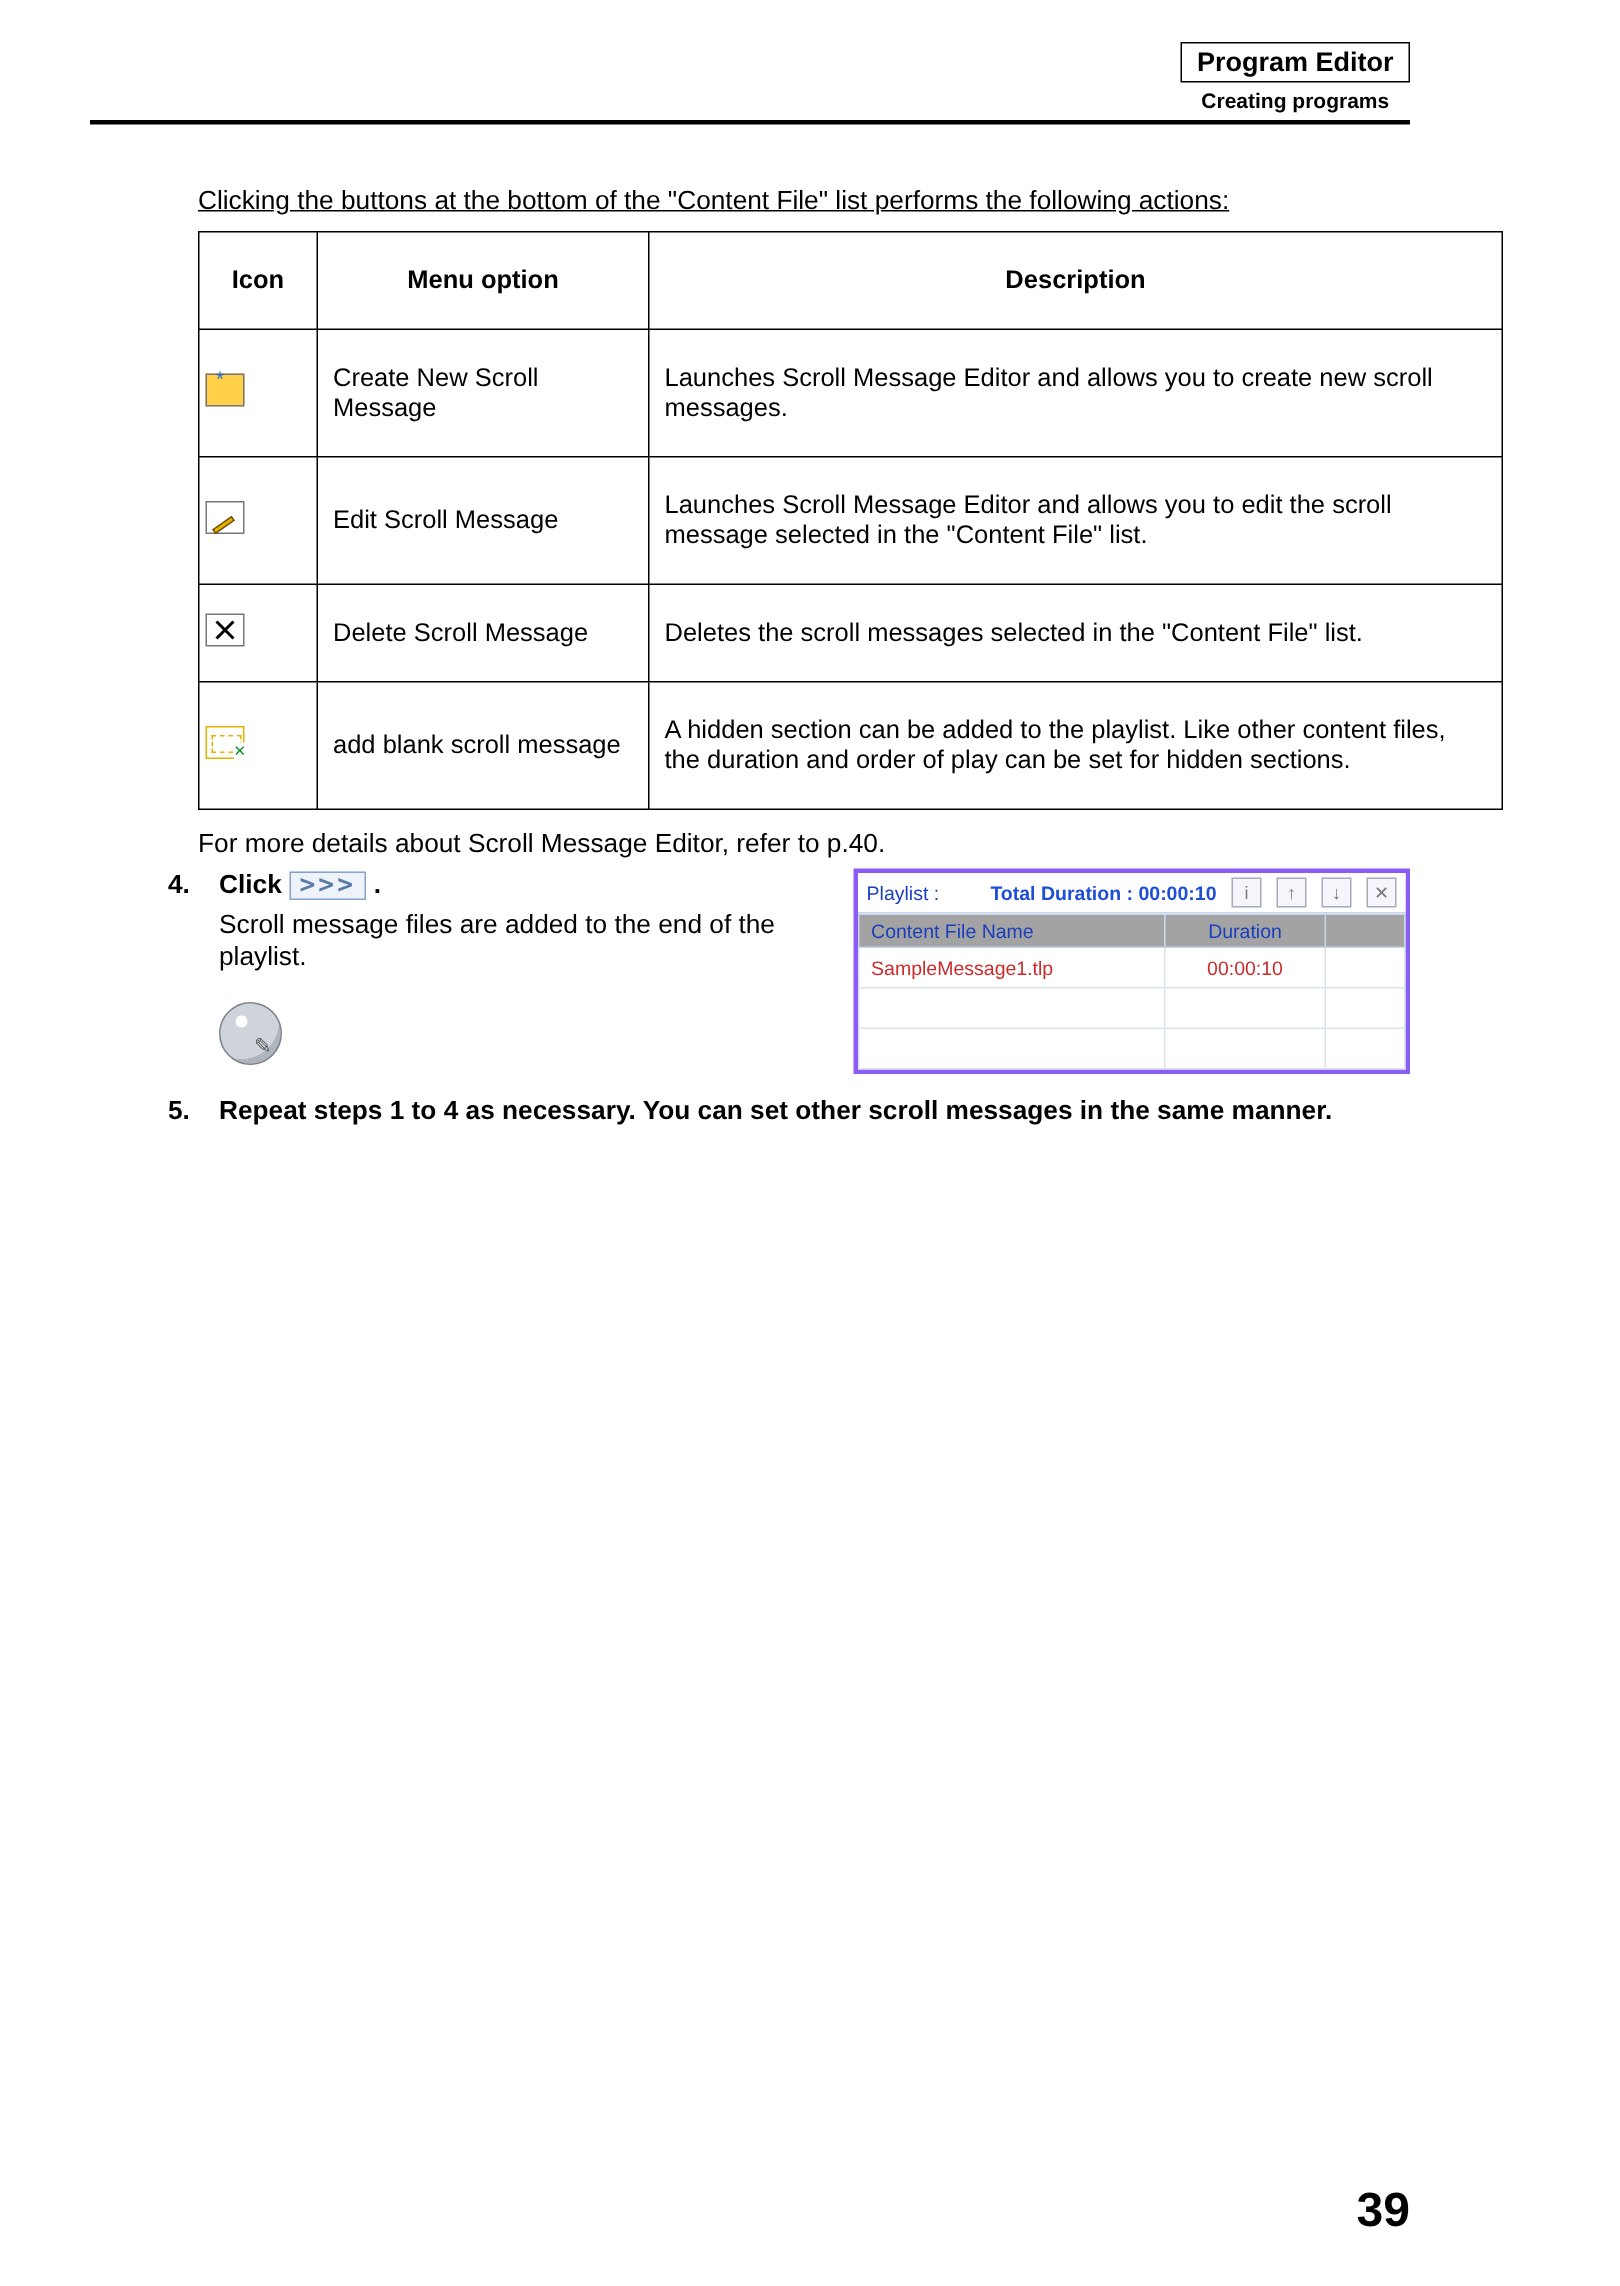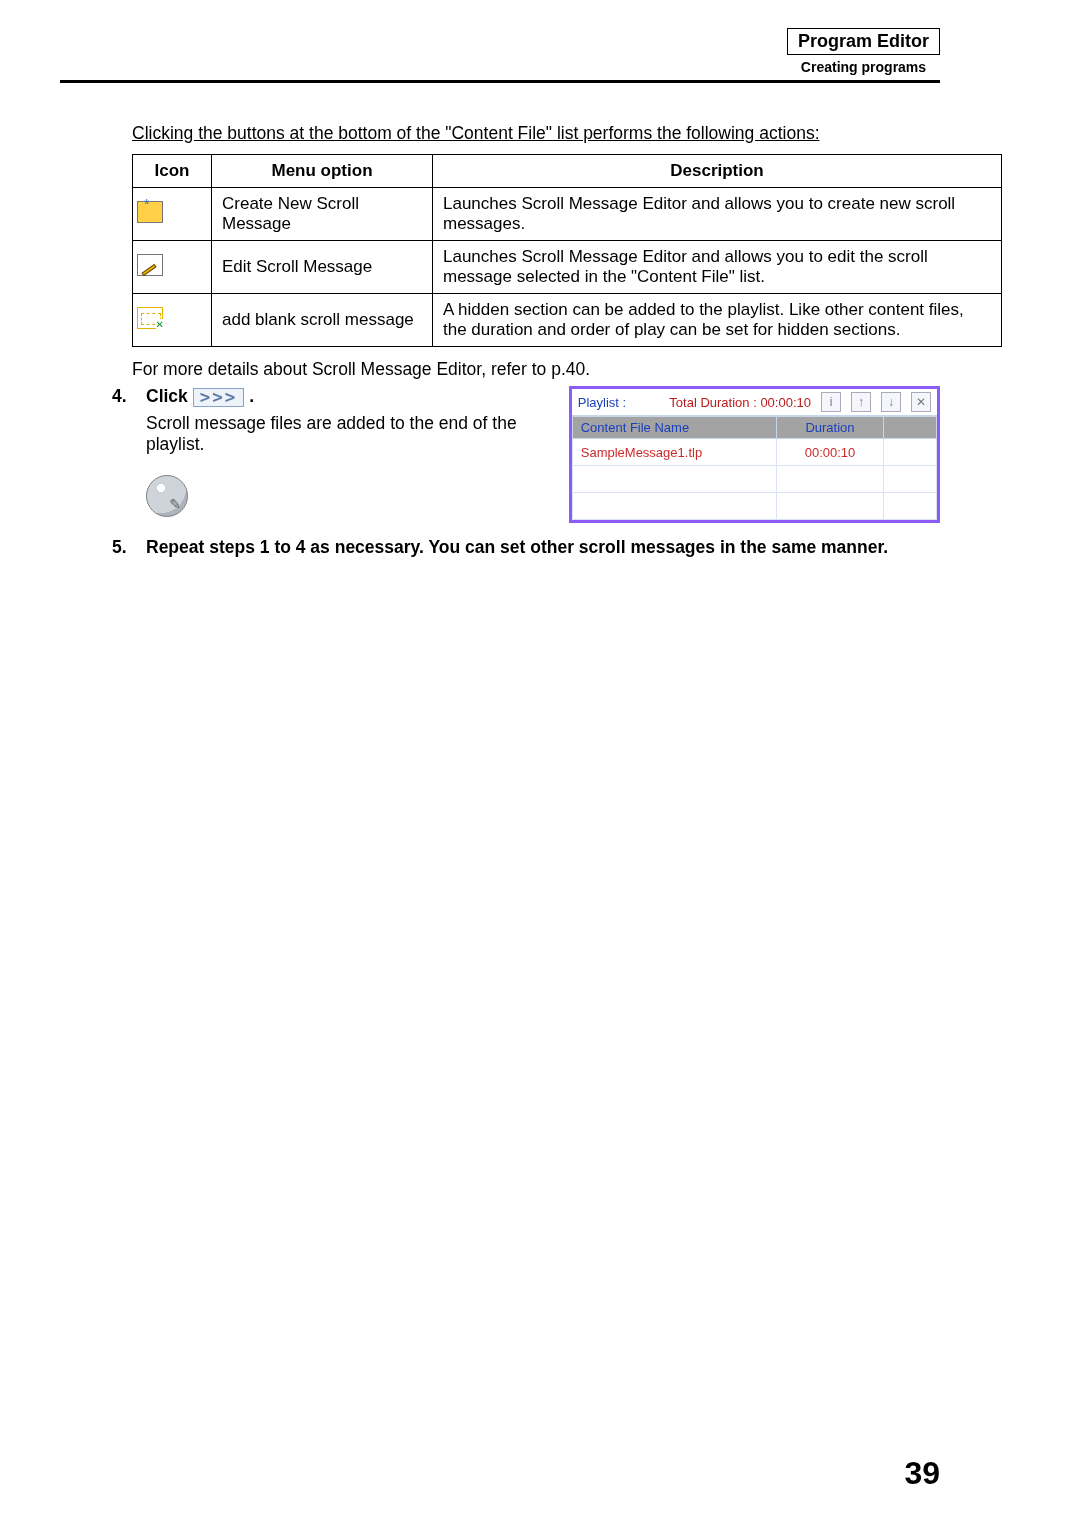--- a/index.html
+++ b/index.html
@@ -48,21 +48,21 @@
     text-decoration: underline;
   }
   table.icon-table {
     border-collapse: collapse;
     margin-left: 72px;
     width: 870px;
     font-size: 17px;
   }
   table.icon-table th, table.icon-table td {
     border: 1px solid #000;
-    padding: 6px 10px;
+    padding: 22px 10px;
     vertical-align: middle;
     text-align: left;
   }
   table.icon-table th {
     font-weight: bold;
     text-align: center;
     border-radius: 15px;
   }
   .icon-cell {
     text-align: center;
@@ -143,21 +143,21 @@
     font-family: Tahoma, Arial, sans-serif;
     font-size:13px;
     border:3px solid #8b5cf6;
   }
   .pl-head{
     display:flex; align-items:center; gap:10px;
     background:#fff; padding:3px 6px; color:#1a3fbe;
     border-bottom:1px solid #c8d6ea;
   }
   .pl-head .title{ font-weight:normal;}
-  .pl-head .total{ margin-left:auto; color:#b91c1c;}
+  .pl-head .total{ margin-left:auto; color:#1d4ed8;font-weight:bold;}
   .pl-head .tbtn{
     width:18px;height:18px;border:1px solid #aab; display:flex;align-items:center;justify-content:center;
     color:#7a7a7a; font-size:12px; cursor:pointer; background:#f4f6fb;
   }
   .pl-grid{ width:100%; border-collapse:collapse;}
   .pl-grid th{
     background:#a3a3a3; color:#1a3fbe; font-weight:normal;
     border:1px solid #c8d6ea; padding:3px 8px; text-align:left;
   }
   .pl-grid th.dur{ width:90px; text-align:center;}
@@ -207,20 +207,25 @@
     </tr>
     <tr>
       <td class="icon-cell"><span class="ico ico-create"></span></td>
       <td class="menu-cell">Create New Scroll Message</td>
       <td>Launches Scroll Message Editor and allows you to create new scroll messages.</td>
     </tr>
     <tr>
       <td class="icon-cell"><span class="ico ico-edit"></span></td>
       <td class="menu-cell">Edit Scroll Message</td>
       <td>Launches Scroll Message Editor and allows you to edit the scroll message selected in the "Content File" list.</td>
+    </tr>
+    <tr>
+      <td class="icon-cell"><span class="ico ico-delete"></span></td>
+      <td class="menu-cell">Delete Scroll Message</td>
+      <td>Deletes the scroll messages selected in the "Content File" list.</td>
     </tr>
     <tr>
       <td class="icon-cell"><span class="ico ico-blank"></span></td>
       <td class="menu-cell">add blank scroll message</td>
       <td>A hidden section can be added to the playlist. Like other content files, the duration and order of play can be set for hidden sections.</td>
     </tr>
   </tbody>
     </table>
 
   <div class="below">For more details about Scroll Message Editor, refer to p.40.</div>

